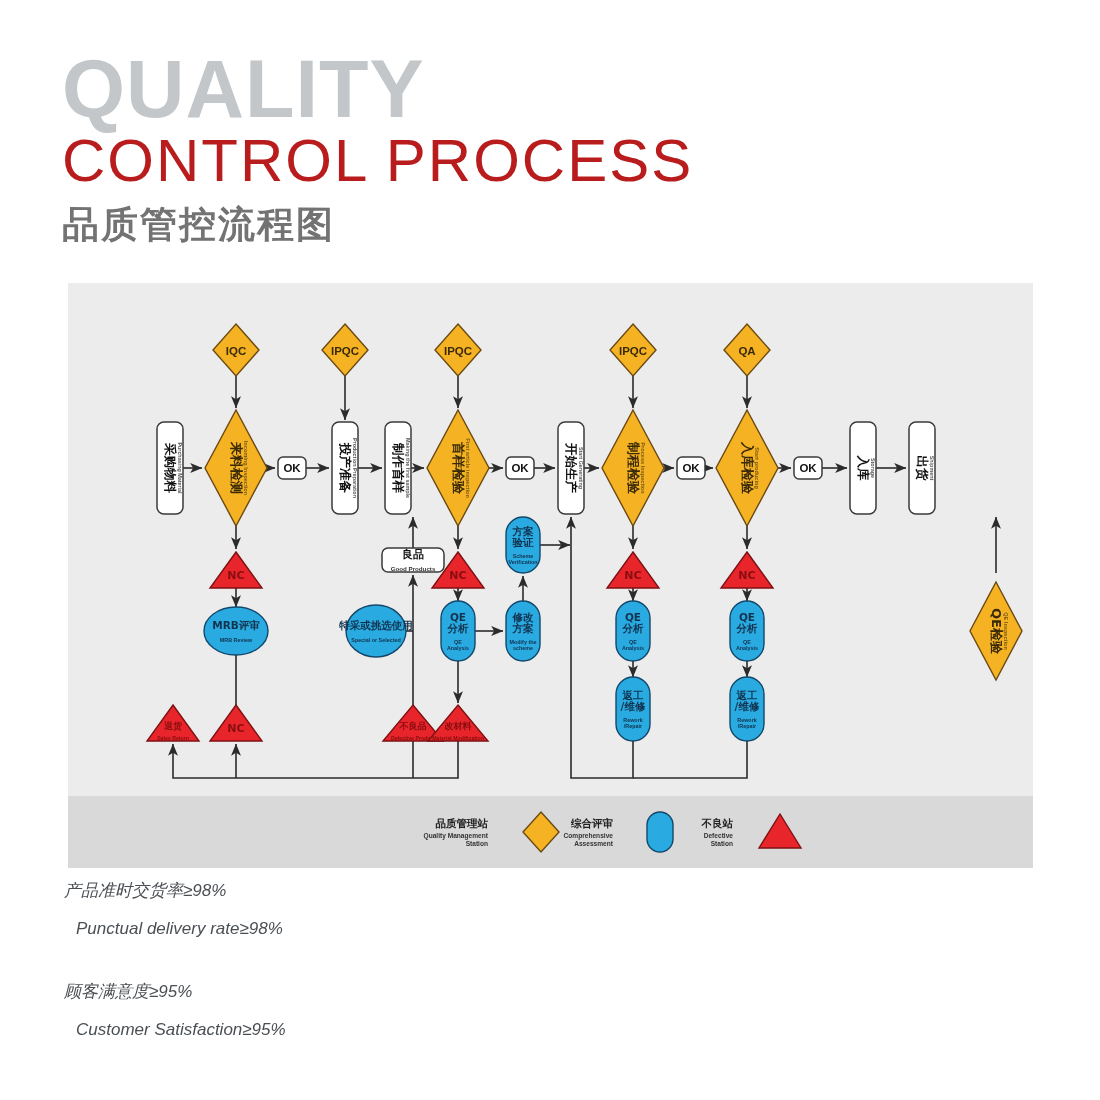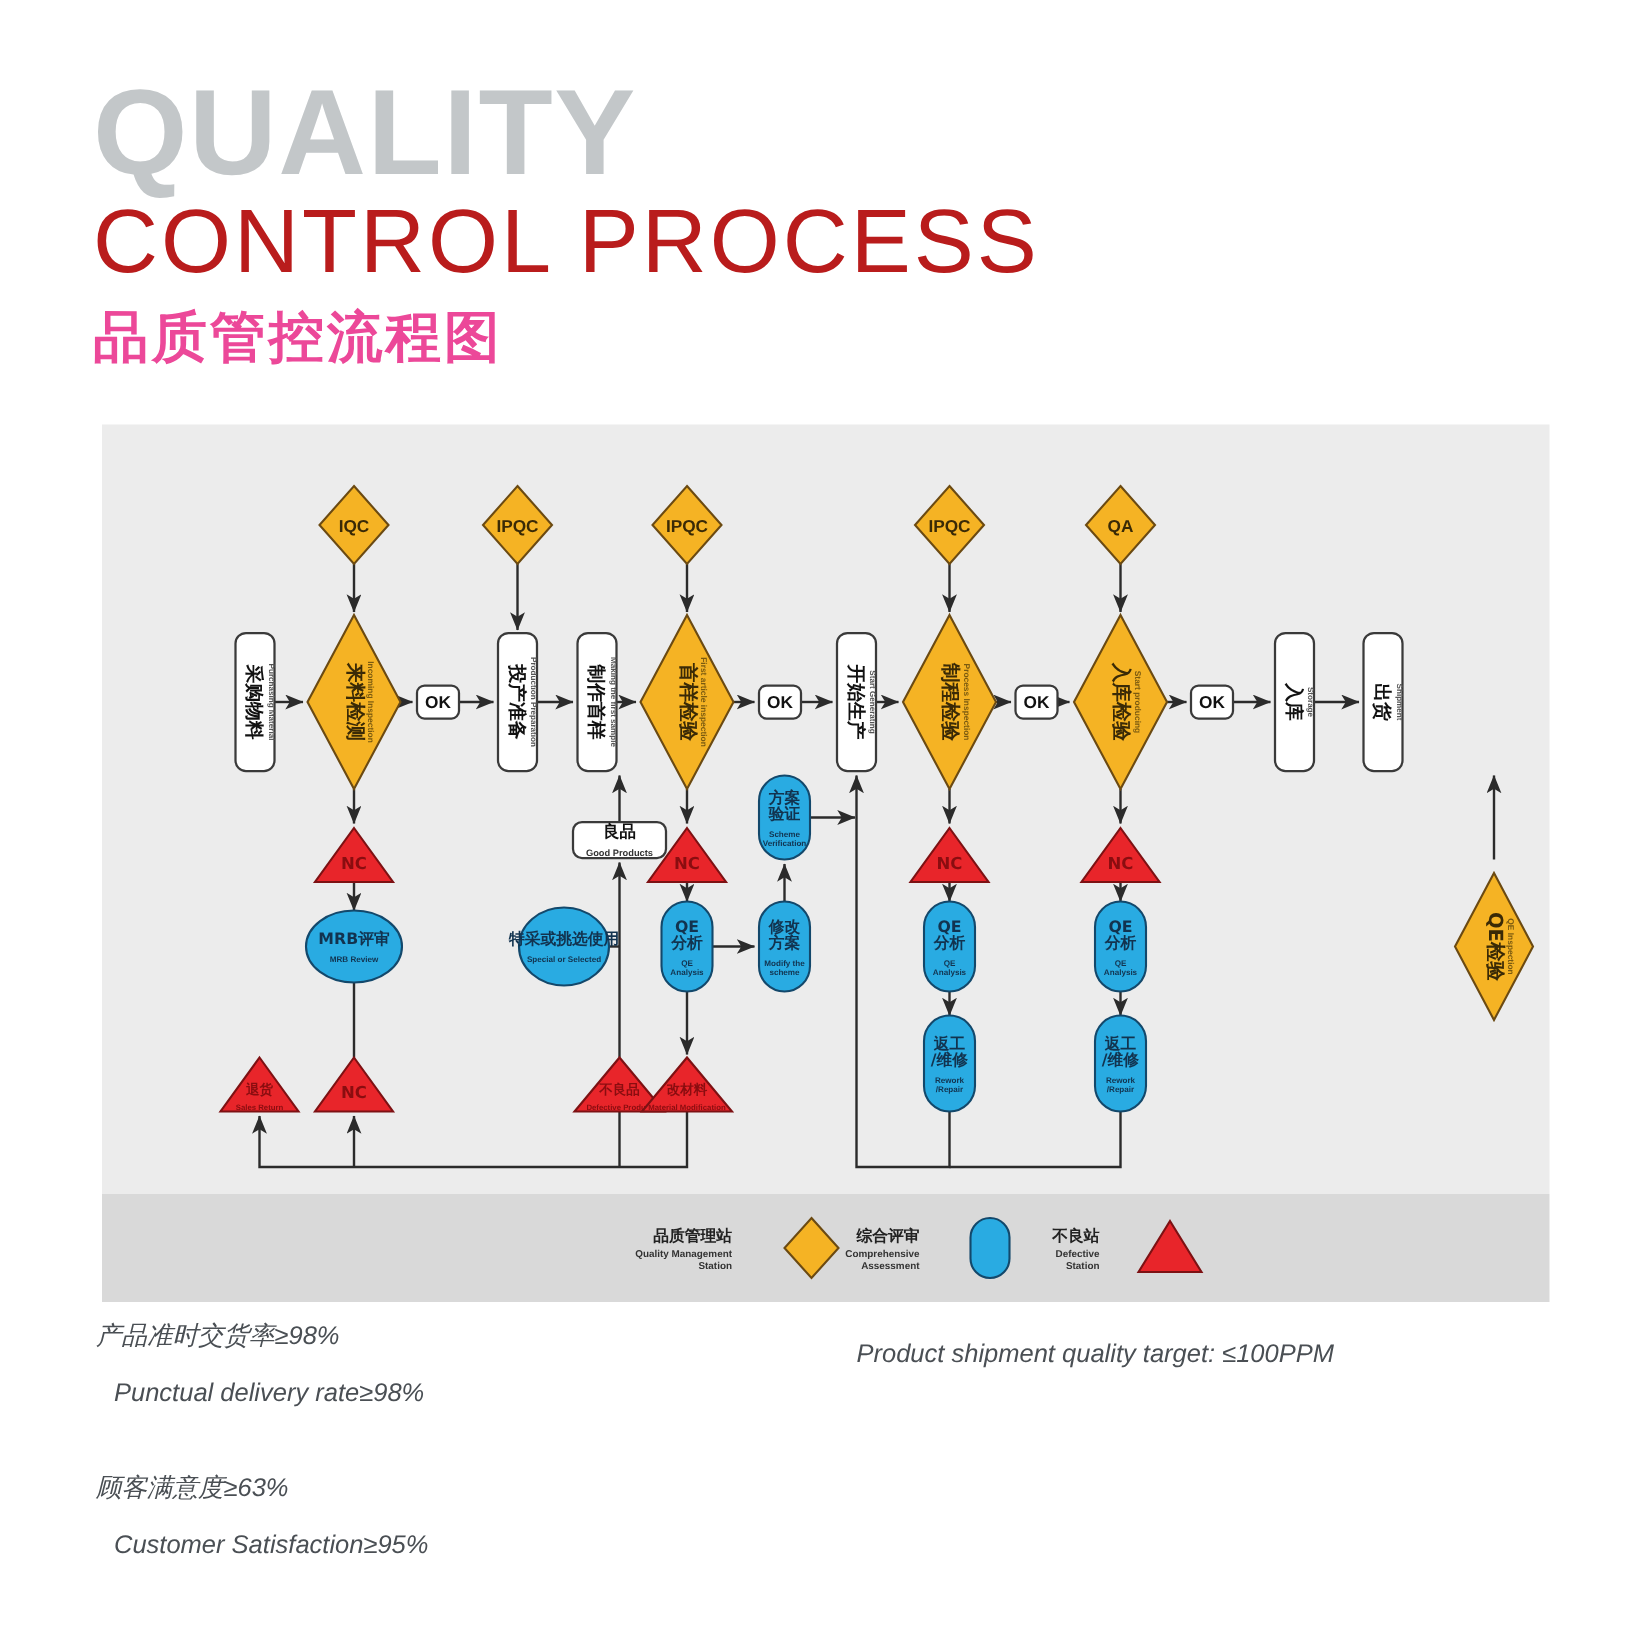--- a/index.html
+++ b/index.html
@@ -17,21 +17,21 @@
   .t-quality{
     font-size:81px;line-height:0.92;font-weight:bold;
     color:#c3c7c9;letter-spacing:1px;margin:0;
   }
   .t-control{
     font-size:60px;line-height:1.0;font-weight:normal;
     color:#b91c1c;letter-spacing:2px;margin:0;padding-top:4px;
   }
   .t-cn{
     font-size:37px;line-height:1.1;font-weight:bold;
-    color:#ec4899;letter-spacing:2px;margin:0;padding-top:14px;
+    color:#737373;letter-spacing:2px;margin:0;padding-top:14px;
   }
 
   
   .panel{
     position:absolute;left:68px;top:283px;
     width:965px;height:513px;background:#ececec;
   }
   .legendbar{
     position:absolute;left:68px;top:796px;
     width:965px;height:72px;background:#d9d9d9;
@@ -345,26 +345,25 @@
       </svg>
   </div>
 
   <div class="kpis">
     <div class="kpi-row">
       <div class="kpi-col">
         <p class="kpi-cn">产品准时交货率≥98%</p>
         <p class="kpi-en">Punctual delivery rate≥98%</p>
       </div>
       <div class="kpi-col right">
-        <p class="kpi-en">Product shipment quality target: ≤100PPM</p>
       </div>
     </div>
     <div class="kpi-row">
       <div class="kpi-col">
-        <p class="kpi-cn">顾客满意度≥63%</p>
+        <p class="kpi-cn">顾客满意度≥95%</p>
         <p class="kpi-en">Customer Satisfaction≥95%</p>
       </div>
       <div class="kpi-col right">
       </div>
     </div>
   </div>
 
 </div>
 
 </body></html>

